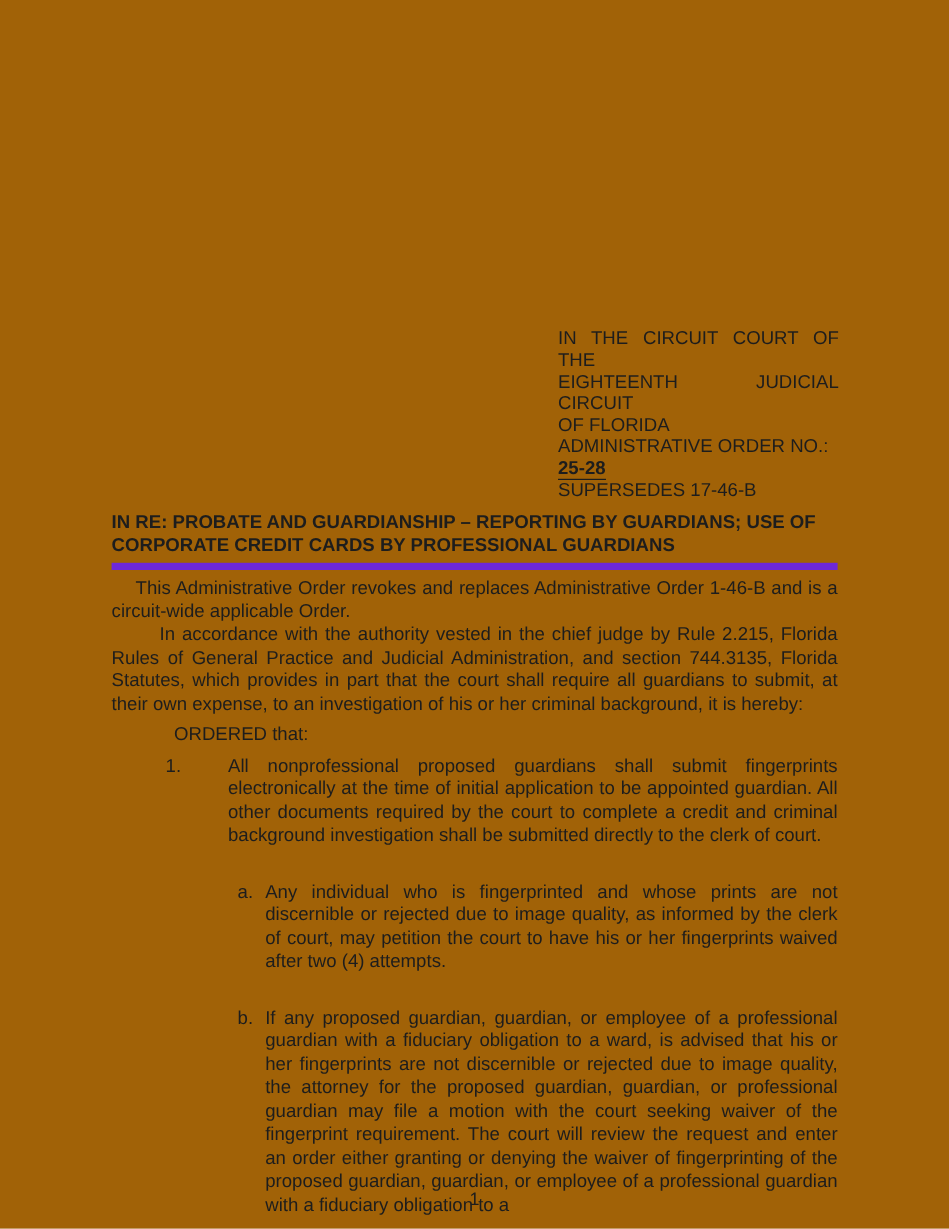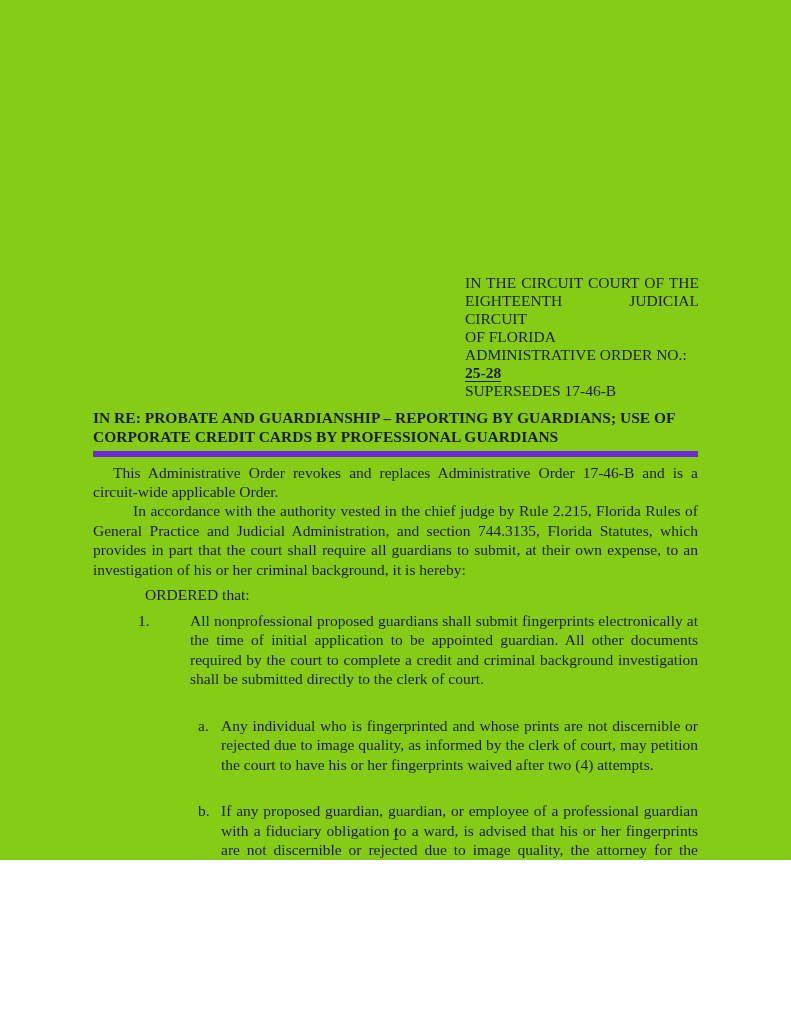--- a/index.html
+++ b/index.html
@@ -3,23 +3,23 @@
 <meta charset="utf-8">
 <style>
   html, body {
     margin: 0;
     padding: 0;
     background: #ffffff;
   }
   .page {
     position: relative;
     width: 791px;
-    height: 860px;
-    background: #84cc16;
-    font-family: Liberation Serif, serif;
+    height: 1024px;
+    background: #a16207;
+    font-family: Liberation Sans, sans-serif;
     font-size: 15.5px;
     color: #1d1d1d;
     overflow: hidden;
   }
   .content {
     position: absolute;
     left: 93px;
     right: 93px;
     top: 0;
   }
@@ -121,21 +121,21 @@
         <div><span class="order-no">25-28</span></div>
         <div>SUPERSEDES 17-46-B</div>
       </div>
     </div>
 
     <div class="title">
       <div>IN RE: PROBATE AND GUARDIANSHIP – REPORTING BY GUARDIANS; USE OF</div>
       <div>CORPORATE CREDIT CARDS BY PROFESSIONAL GUARDIANS</div>
     </div>
 
-    <p class="intro">This Administrative Order revokes and replaces Administrative Order 17-46-B and is a circuit-wide applicable Order.</p>
+    <p class="intro">This Administrative Order revokes and replaces Administrative Order 1-46-B and is a circuit-wide applicable Order.</p>
 
     <p class="authority">In accordance with the authority vested in the chief judge by Rule 2.215, Florida Rules of General Practice and Judicial Administration, and section 744.3135, Florida Statutes, which provides in part that the court shall require all guardians to submit, at their own expense, to an investigation of his or her criminal background, it is hereby:</p>
 
     <p class="ordered">ORDERED that:</p>
 
     <div class="item1">
       <span class="marker">1.</span>
       <span>All nonprofessional proposed guardians shall submit fingerprints electronically at the time of initial application to be appointed guardian.  All other documents required by the court to complete a credit and criminal background investigation shall be submitted directly to the clerk of court.</span>
     </div>
 

